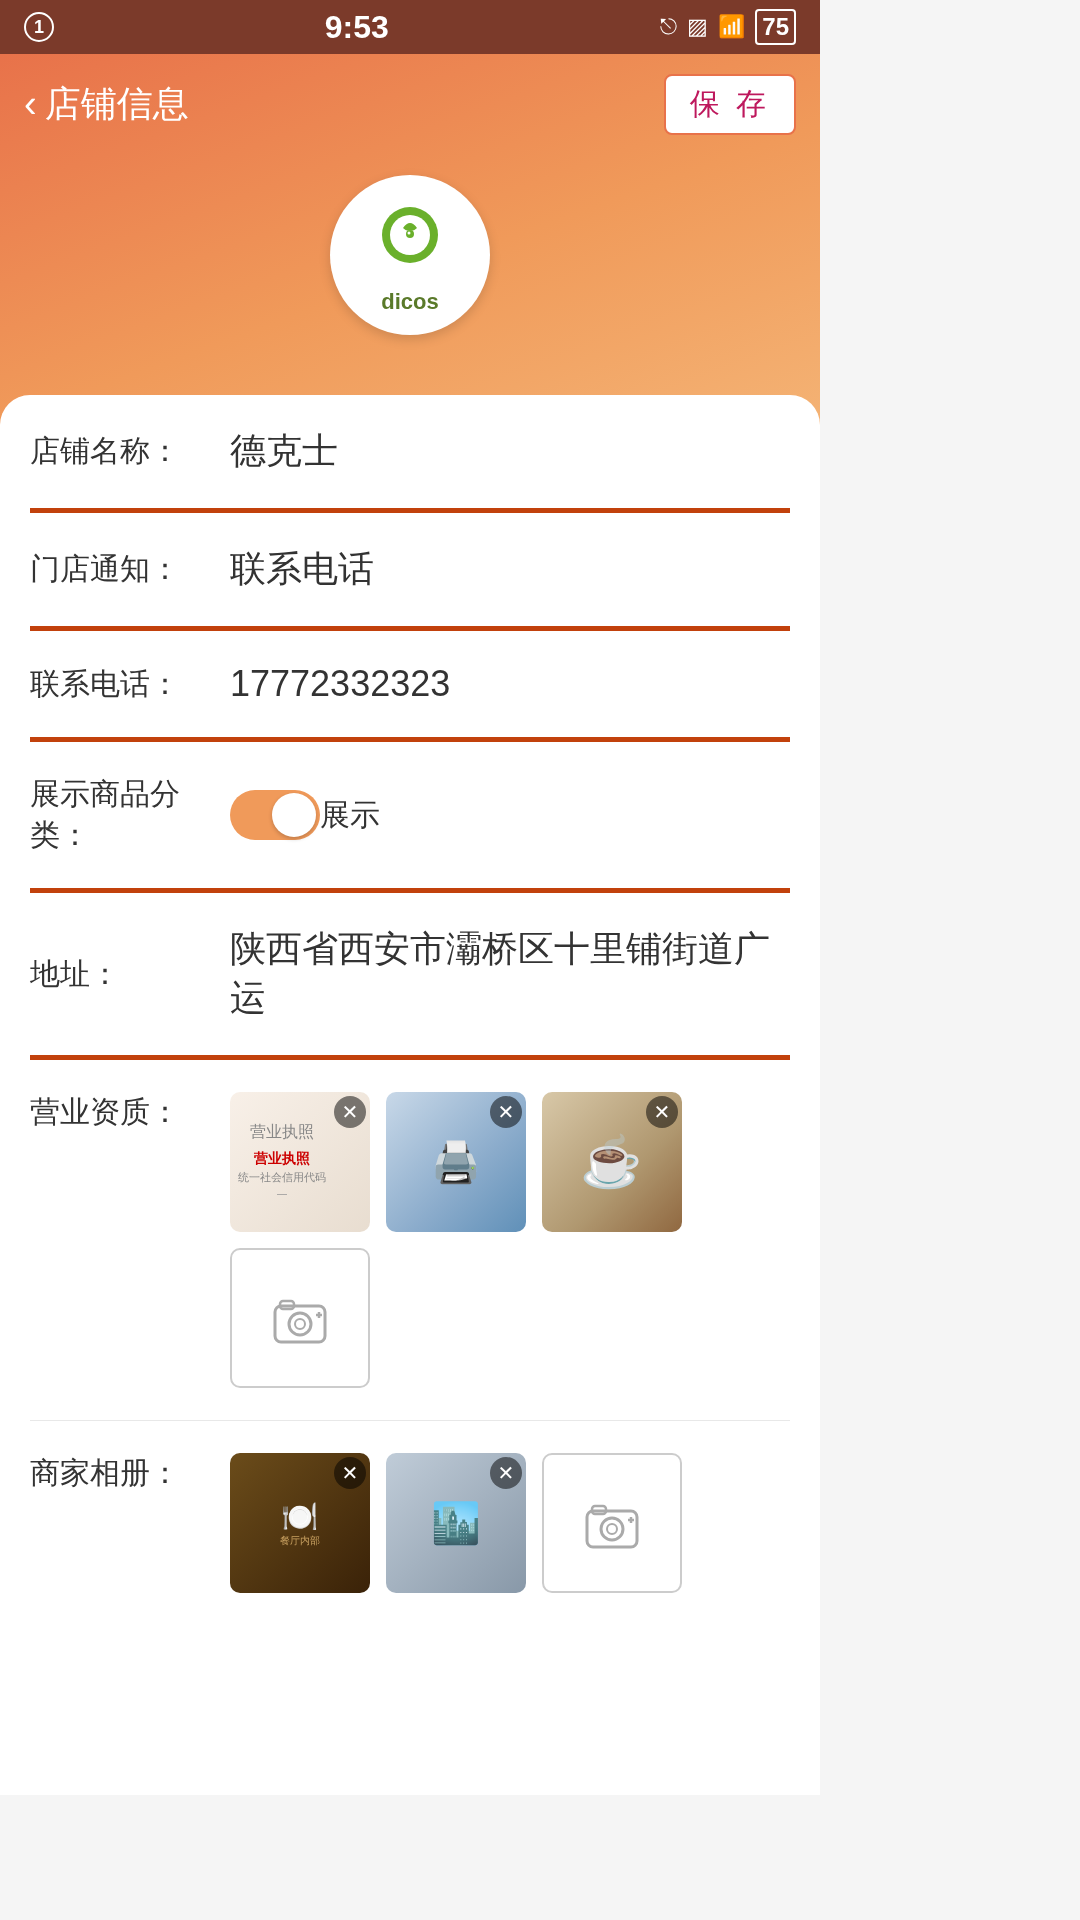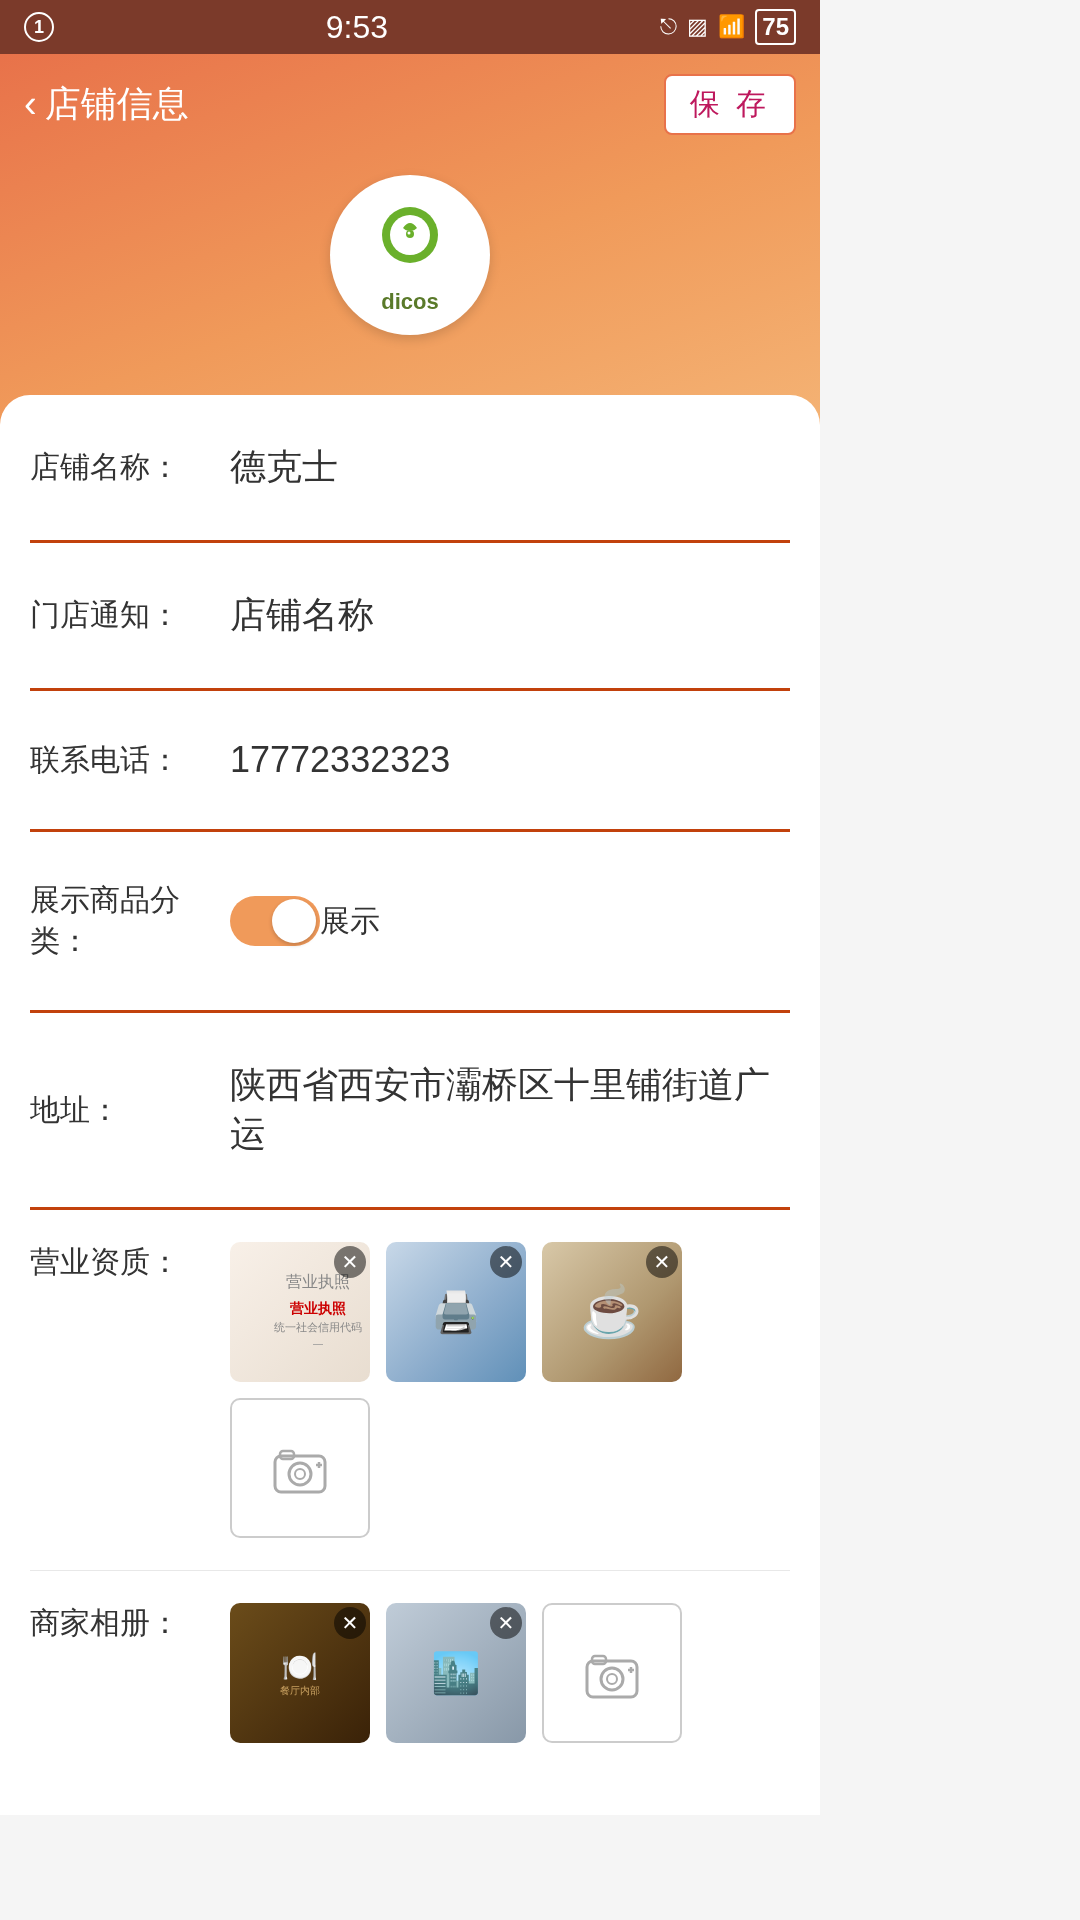--- a/index.html
+++ b/index.html
@@ -100,22 +100,22 @@
       position: relative;
       z-index: 10;
       padding: 0 30px 40px 30px;
       min-height: 1400px;
     }
 
     
     .form-row {
       display: flex;
       align-items: center;
-      padding: 48px 0;
-      border-bottom: 3px solid #c2410c;
+      padding: 32px 0;
+      border-bottom: 5px solid #c2410c;
     }
     .form-label {
       width: 200px;
       font-size: 30px;
       color: #333;
       flex-shrink: 0;
     }
     .form-value {
       flex: 1;
       font-size: 36px;
@@ -184,21 +184,21 @@
       align-items: center;
       justify-content: center;
       background: white;
       cursor: pointer;
     }
 
     
     .img-license { background: #f0ede8; }
     .img-license-inner {
       width: 100%; height: 100%;
-      display: flex; align-items: center; justify-content: flex-end;
+      display: flex; align-items: center; justify-content: flex-start;
       font-size: 20px; color: #999;
       background: linear-gradient(135deg, #f8f0e8 0%, #e8ddd0 100%);
     }
     .img-photo2 {
       background: linear-gradient(135deg, #b0c4d8 0%, #789ab0 100%);
     }
     .img-photo3 {
       background: linear-gradient(135deg, #c8b89a 0%, #a89070 100%);
     }
     .img-album1 {
@@ -210,21 +210,21 @@
   </style>
 </head>
 <body>
 
 <div class="status-bar">
   <div class="status-left">
     <div class="status-dot">
       <span>1</span>
     </div>
   </div>
-  <div style="font-size:32px; font-weight:400;">9:53</div>
+  <div style="font-size:32px; font-weight:700;">9:53</div>
   <div class="status-right">
     <span>⎋</span>
     <span>▨</span>
     <span>📶</span>
     <div class="battery-box">
       <span>75</span>
     </div>
   </div>
 </div>
 
@@ -257,21 +257,21 @@
 
 <div class="content-card">
 
   <div class="form-row">
     <span class="form-label">店铺名称：</span>
     <span class="form-value">德克士</span>
   </div>
 
   <div class="form-row">
     <span class="form-label">门店通知：</span>
-    <span class="form-value">店铺名称</span>
+    <span class="form-value">联系电话</span>
   </div>
 
   <div class="form-row">
     <span class="form-label">联系电话：</span>
     <span class="form-value">17772332323</span>
   </div>
 
   <div class="form-row">
     <span class="form-label">展示商品分类：</span>
     <div class="toggle-container">

